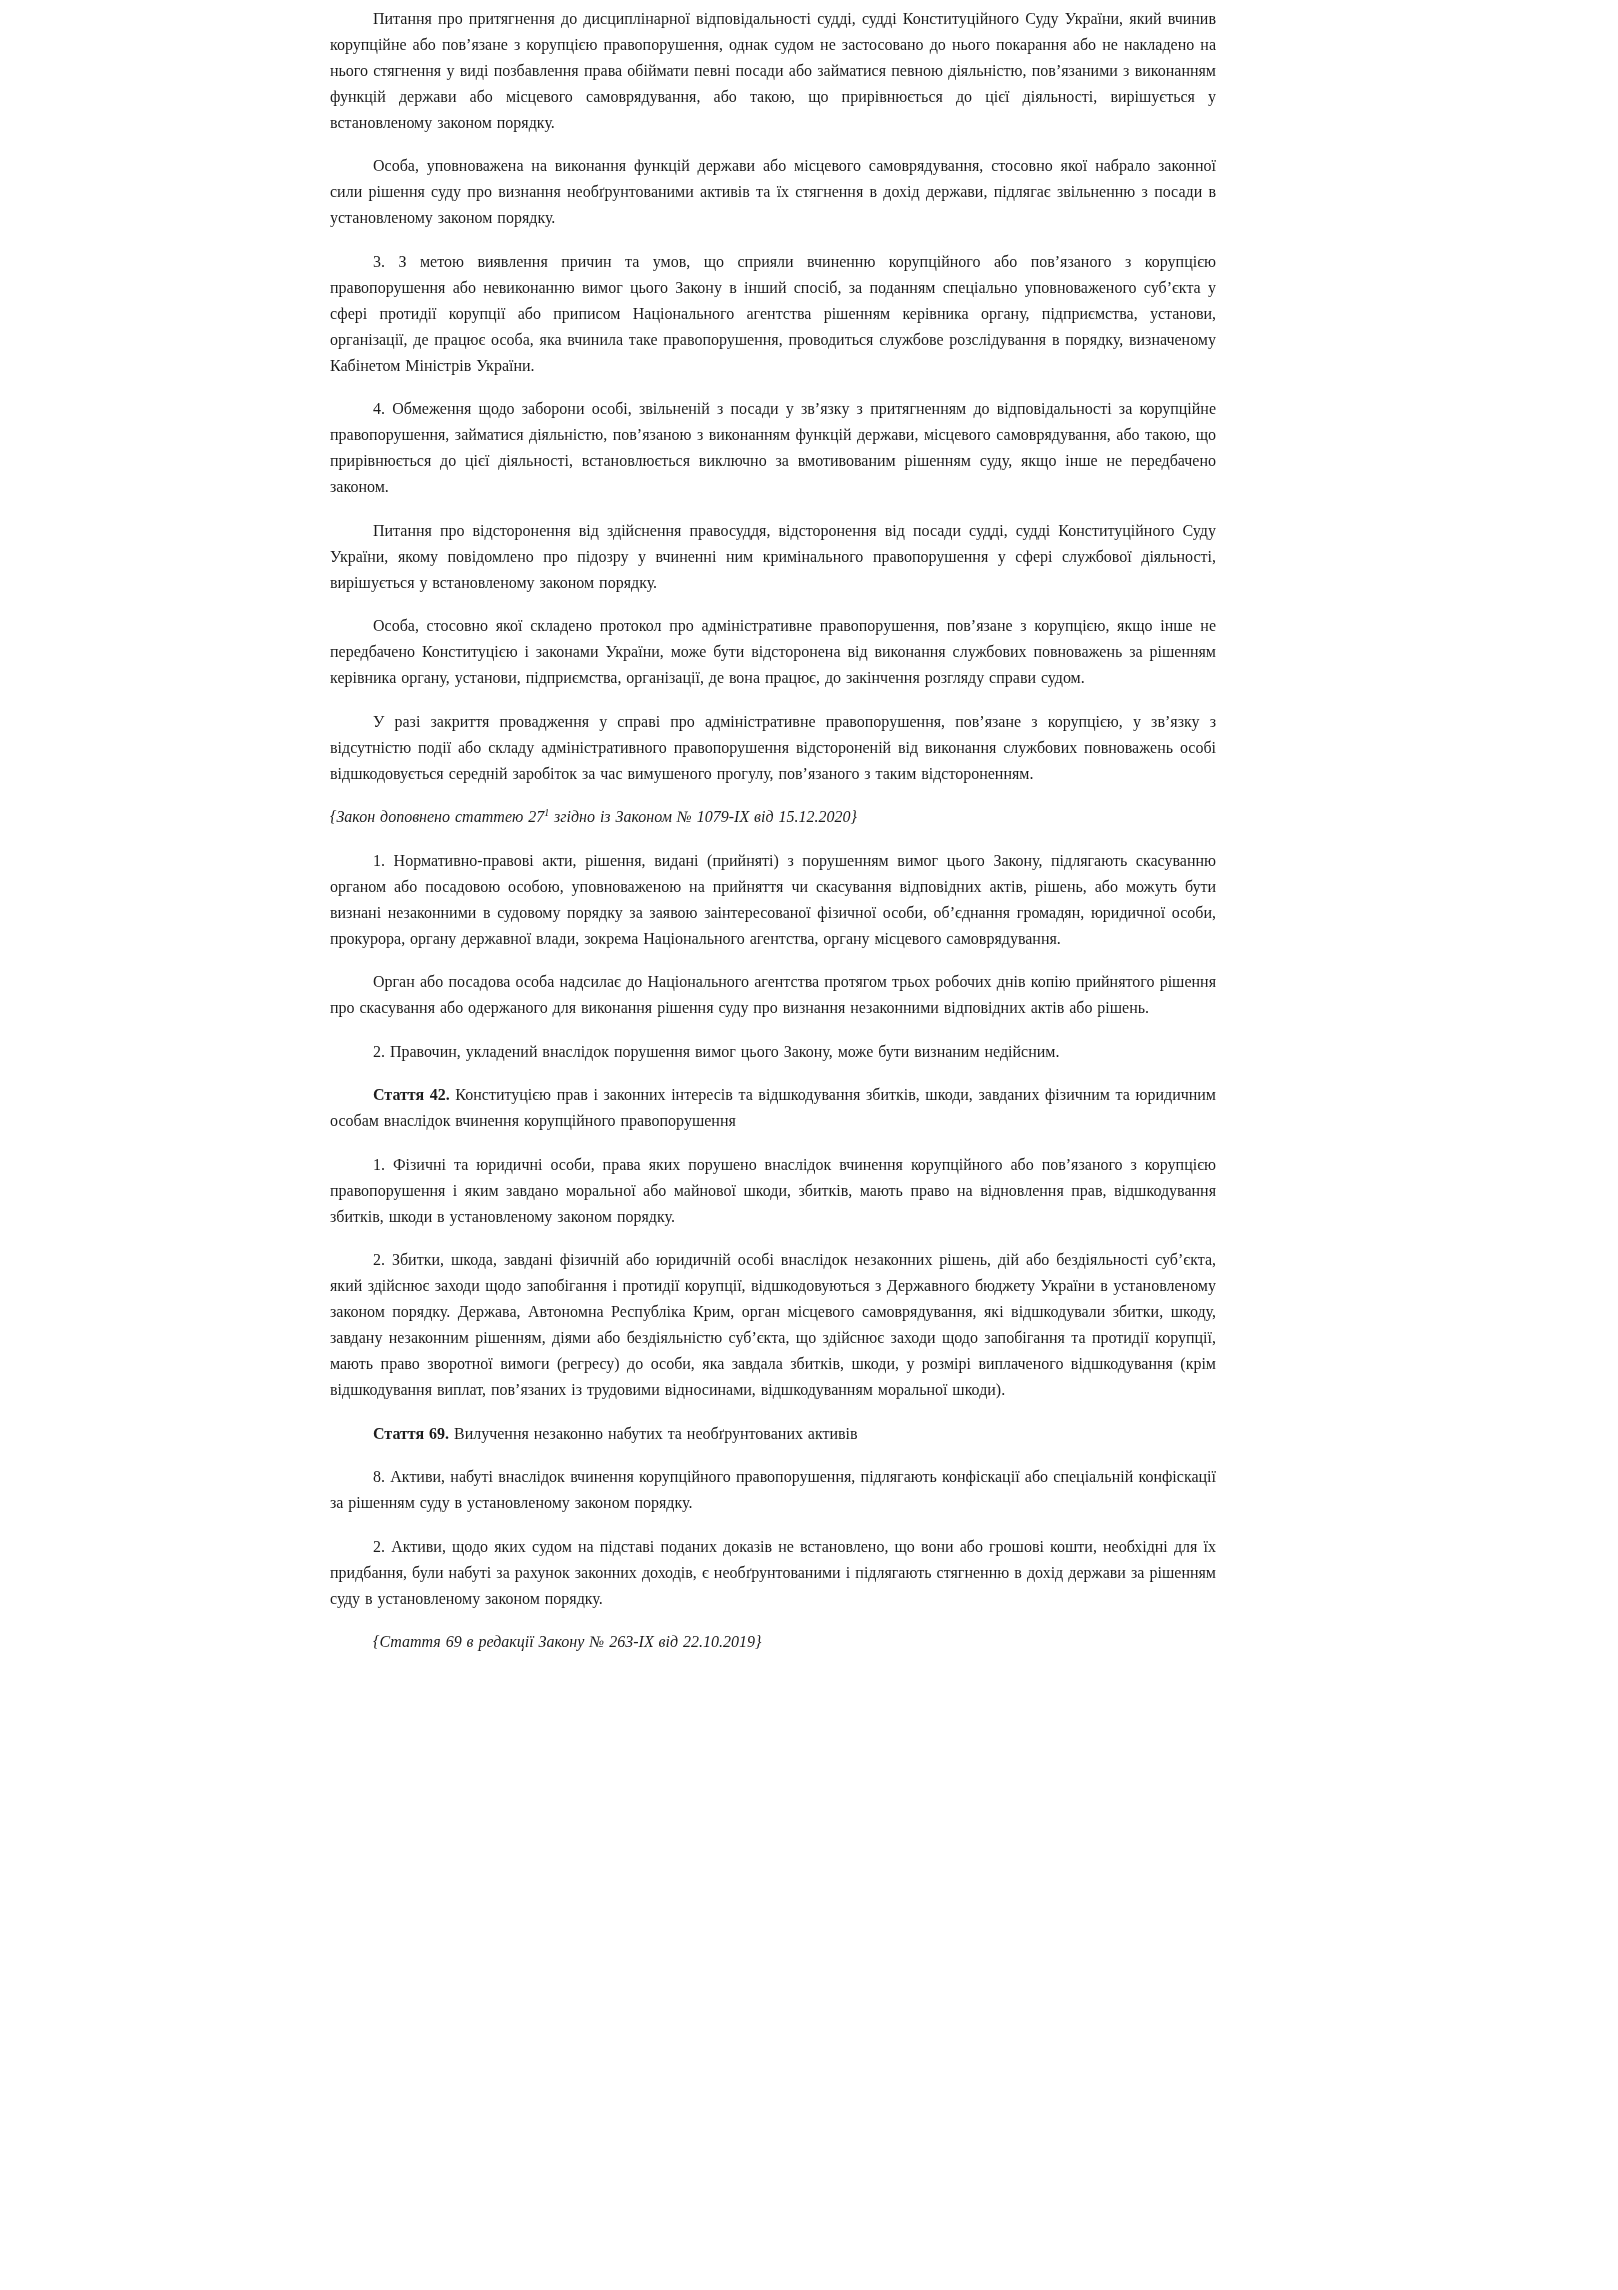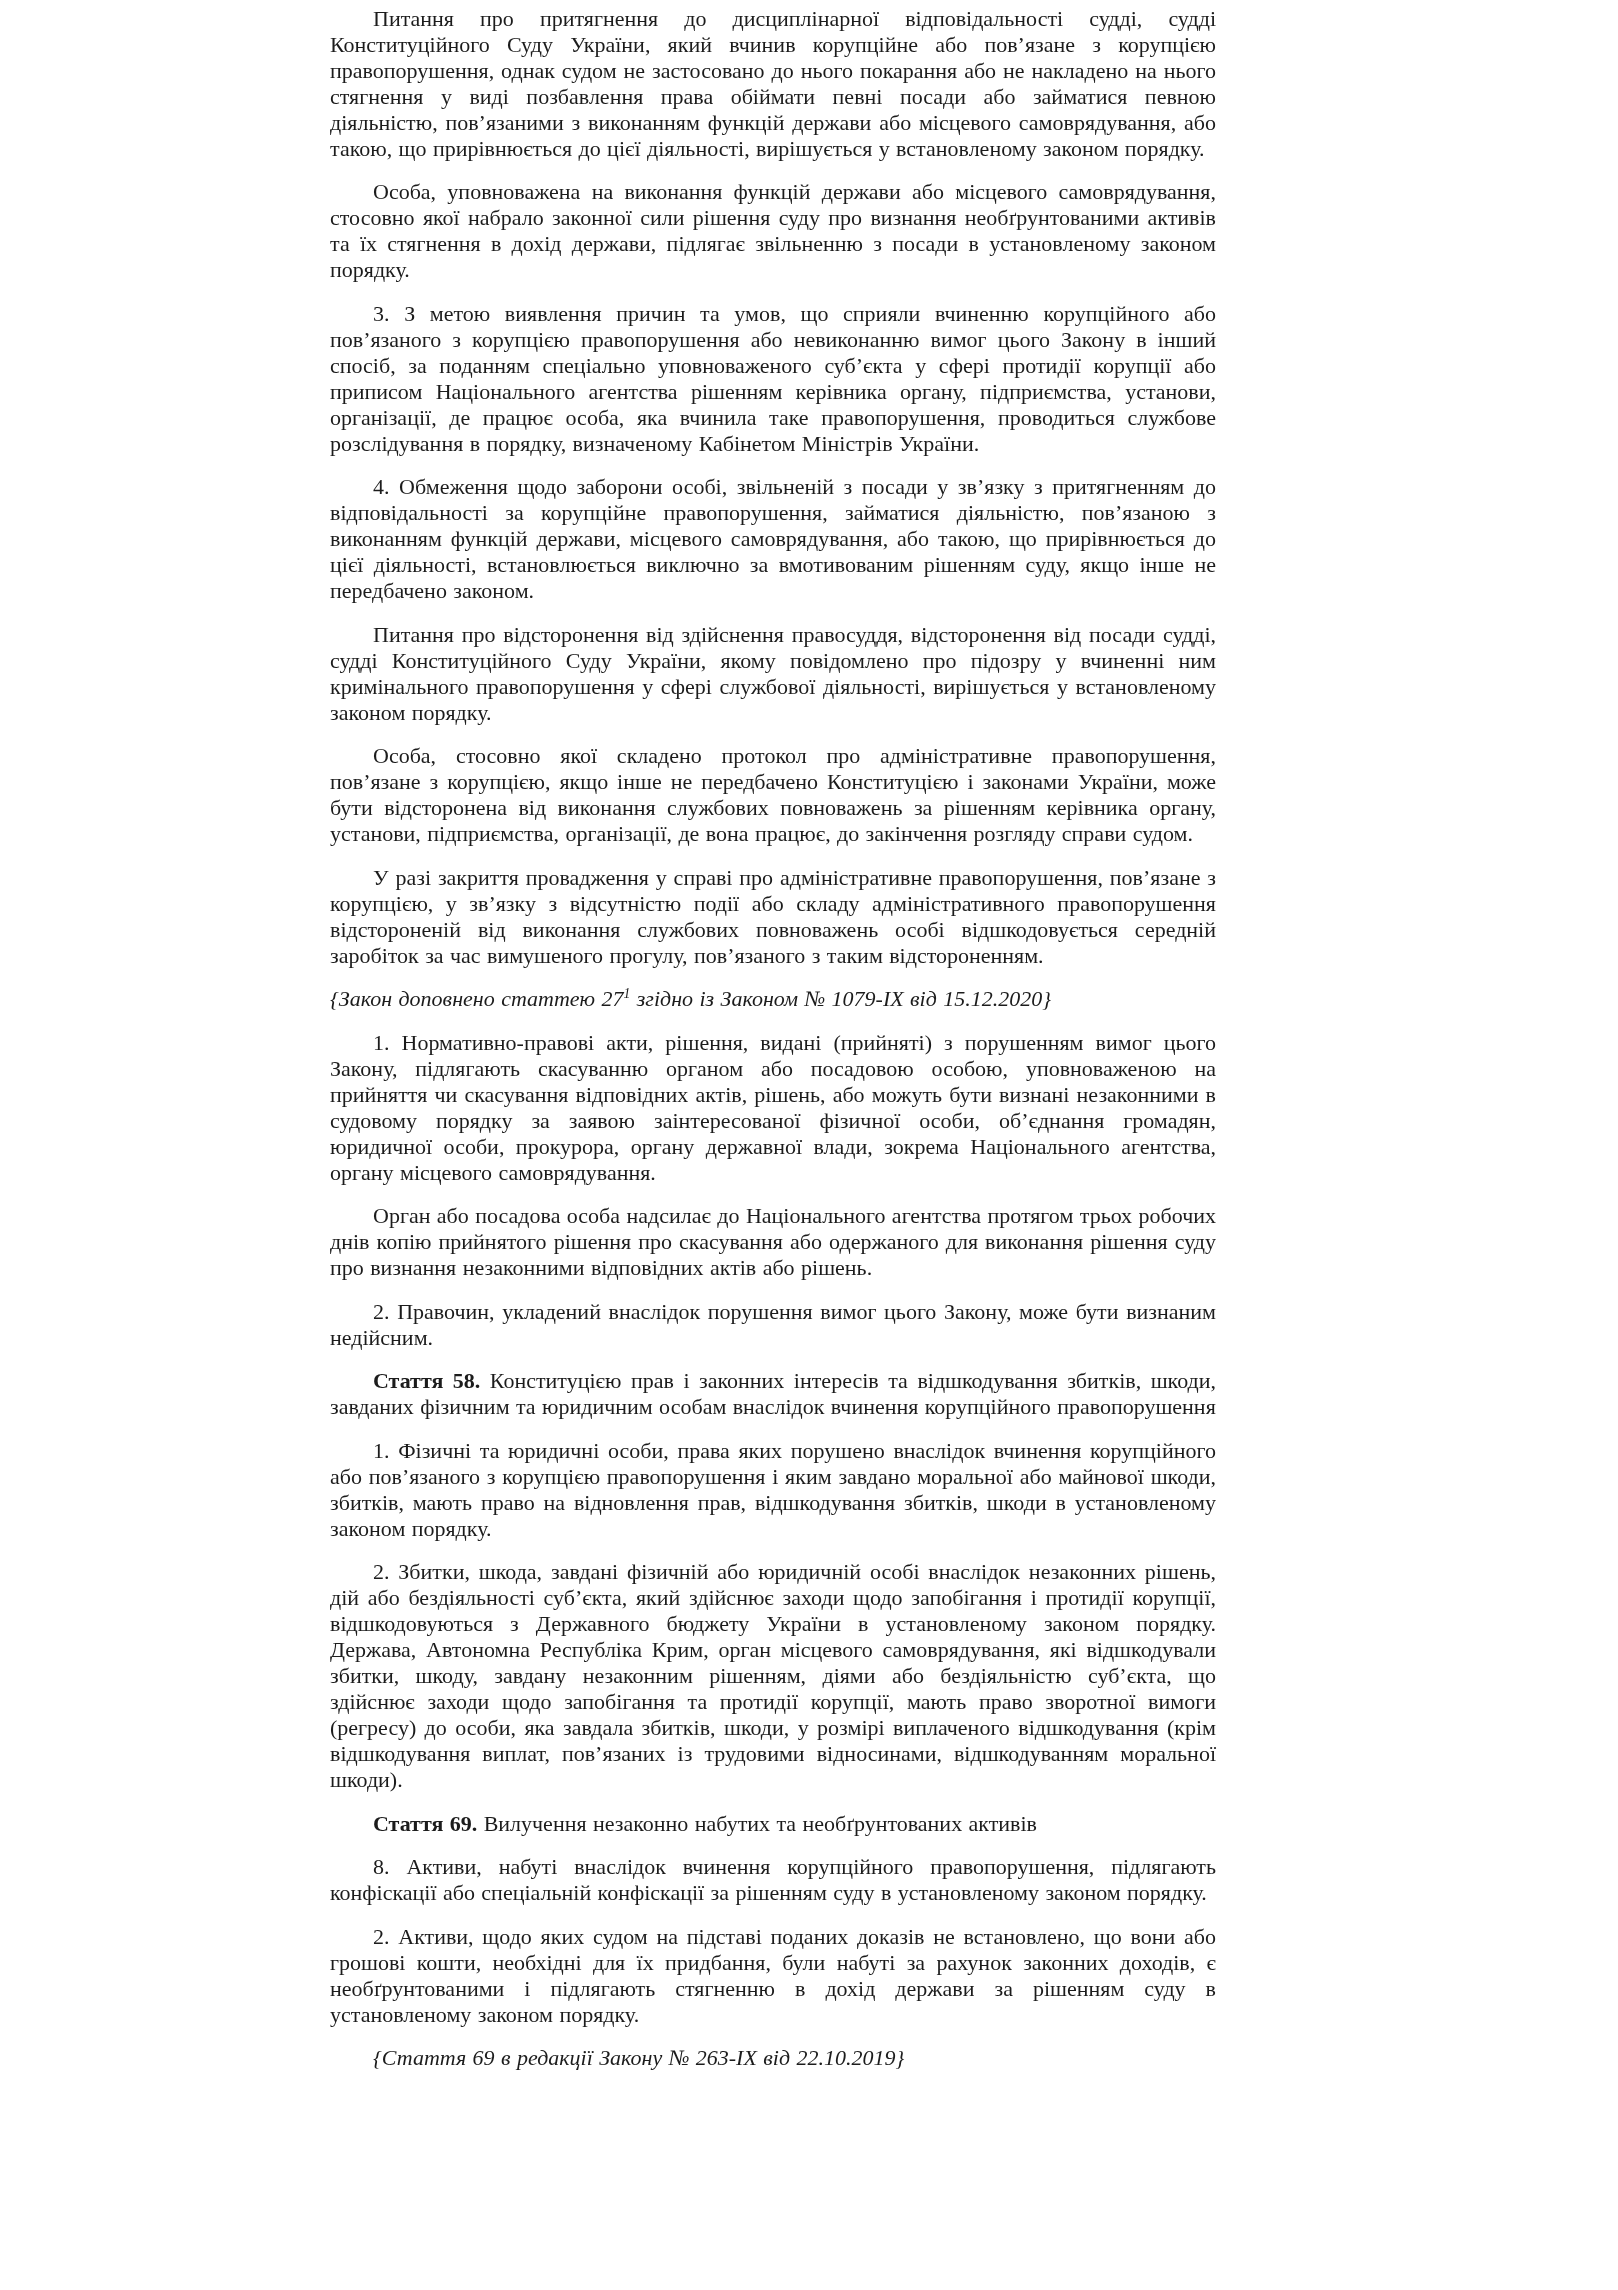--- a/index.html
+++ b/index.html
@@ -11,21 +11,21 @@
     width: 1619px;
     min-height: 2291px;
     box-sizing: border-box;
   }
   main.doc-page {
     box-sizing: border-box;
     width: 1550px;
     min-height: 2291px;
     padding: 5.5px 334px 37px 330px;
     font-family: "Liberation Serif", "DejaVu Serif", serif;
-    font-size: 22px;
+    font-size: 16px;
     line-height: 26px;
     color: #1c1c1c;
     text-align: justify;
   }
   main.doc-page p {
     margin: 0 0 17.5px 0;
     text-indent: 43px;
     word-spacing: 0.9px;
   }
   main.doc-page p.note {
@@ -50,21 +50,21 @@
     <p class="para"><span>Особа, уповноважена на виконання функцій держави або місцевого самоврядування, стосовно якої набрало законної сили рішення суду про визнання необґрунтованими активів та їх стягнення в дохід держави, підлягає звільненню з посади в установленому законом порядку.</span></p>
     <p class="para"><span>3. З метою виявлення причин та умов, що сприяли вчиненню корупційного або пов’язаного з корупцією правопорушення або невиконанню вимог цього Закону в інший спосіб, за поданням спеціально уповноваженого суб’єкта у сфері протидії корупції або приписом Національного агентства рішенням керівника органу, підприємства, установи, організації, де працює особа, яка вчинила таке правопорушення, проводиться службове розслідування в порядку, визначеному Кабінетом Міністрів України.</span></p>
     <p class="para"><span>4. Обмеження щодо заборони особі, звільненій з посади у зв’язку з притягненням до відповідальності за корупційне правопорушення, займатися діяльністю, пов’язаною з виконанням функцій держави, місцевого самоврядування, або такою, що прирівнюється до цієї діяльності, встановлюється виключно за вмотивованим рішенням суду, якщо інше не передбачено законом.</span></p>
     <p class="para"><span>Питання про відсторонення від здійснення правосуддя, відсторонення від посади судді, судді Конституційного Суду України, якому повідомлено про підозру у вчиненні ним кримінального правопорушення у сфері службової діяльності, вирішується у встановленому законом порядку.</span></p>
     <p class="para"><span>Особа, стосовно якої складено протокол про адміністративне правопорушення, пов’язане з корупцією, якщо інше не передбачено Конституцією і законами України, може бути відсторонена від виконання службових повноважень за рішенням керівника органу, установи, підприємства, організації, де вона працює, до закінчення розгляду справи судом.</span></p>
     <p class="para"><span>У разі закриття провадження у справі про адміністративне правопорушення, пов’язане з корупцією, у зв’язку з відсутністю події або складу адміністративного правопорушення відстороненій від виконання службових повноважень особі відшкодовується середній заробіток за час вимушеного прогулу, пов’язаного з таким відстороненням.</span></p>
     <p class="para note"><span>{Закон доповнено статтею 27</span><sup>1</sup><span> згідно із Законом № 1079-IX від 15.12.2020}</span></p>
     <p class="para"><span>1. Нормативно-правові акти, рішення, видані (прийняті) з порушенням вимог цього Закону, підлягають скасуванню органом або посадовою особою, уповноваженою на прийняття чи скасування відповідних актів, рішень, або можуть бути визнані незаконними в судовому порядку за заявою заінтересованої фізичної особи, об’єднання громадян, юридичної особи, прокурора, органу державної влади, зокрема Національного агентства, органу місцевого самоврядування.</span></p>
     <p class="para"><span>Орган або посадова особа надсилає до Національного агентства протягом трьох робочих днів копію прийнятого рішення про скасування або одержаного для виконання рішення суду про визнання незаконними відповідних актів або рішень.</span></p>
     <p class="para"><span>2. Правочин, укладений внаслідок порушення вимог цього Закону, може бути визнаним недійсним.</span></p>
-    <p class="para heading"><span class="b">Стаття 58.</span><span> Конституцією прав і законних інтересів та відшкодування збитків, шкоди, завданих фізичним та юридичним особам внаслідок вчинення корупційного правопорушення</span></p>
+    <p class="para heading"><span class="b">Стаття 42.</span><span> Конституцією прав і законних інтересів та відшкодування збитків, шкоди, завданих фізичним та юридичним особам внаслідок вчинення корупційного правопорушення</span></p>
     <p class="para"><span>1. Фізичні та юридичні особи, права яких порушено внаслідок вчинення корупційного або пов’язаного з корупцією правопорушення і яким завдано моральної або майнової шкоди, збитків, мають право на відновлення прав, відшкодування збитків, шкоди в установленому законом порядку.</span></p>
     <p class="para"><span>2. Збитки, шкода, завдані фізичній або юридичній особі внаслідок незаконних рішень, дій або бездіяльності суб’єкта, який здійснює заходи щодо запобігання і протидії корупції, відшкодовуються з Державного бюджету України в установленому законом порядку. Держава, Автономна Республіка Крим, орган місцевого самоврядування, які відшкодували збитки, шкоду, завдану незаконним рішенням, діями або бездіяльністю суб’єкта, що здійснює заходи щодо запобігання та протидії корупції, мають право зворотної вимоги (регресу) до особи, яка завдала збитків, шкоди, у розмірі виплаченого відшкодування (крім відшкодування виплат, пов’язаних із трудовими відносинами, відшкодуванням моральної шкоди).</span></p>
     <p class="para heading"><span class="b">Стаття 69.</span><span> Вилучення незаконно набутих та необґрунтованих активів</span></p>
     <p class="para"><span>8. Активи, набуті внаслідок вчинення корупційного правопорушення, підлягають конфіскації або спеціальній конфіскації за рішенням суду в установленому законом порядку.</span></p>
     <p class="para"><span>2. Активи, щодо яких судом на підставі поданих доказів не встановлено, що вони або грошові кошти, необхідні для їх придбання, були набуті за рахунок законних доходів, є необґрунтованими і підлягають стягненню в дохід держави за рішенням суду в установленому законом порядку.</span></p>
     <p class="para note indented"><span>{Стаття 69 в редакції Закону № 263-IX від 22.10.2019}</span></p>
   </main>
 
 
 </body></html>

